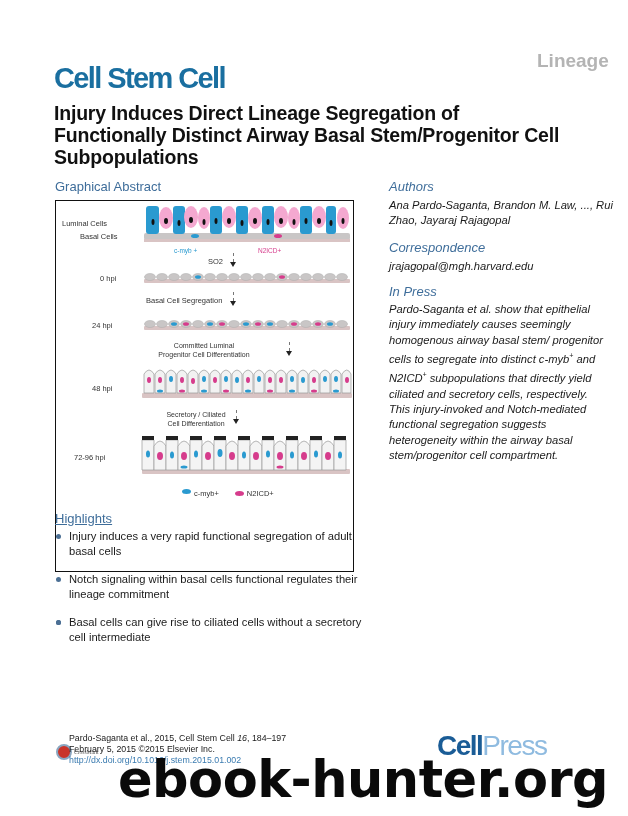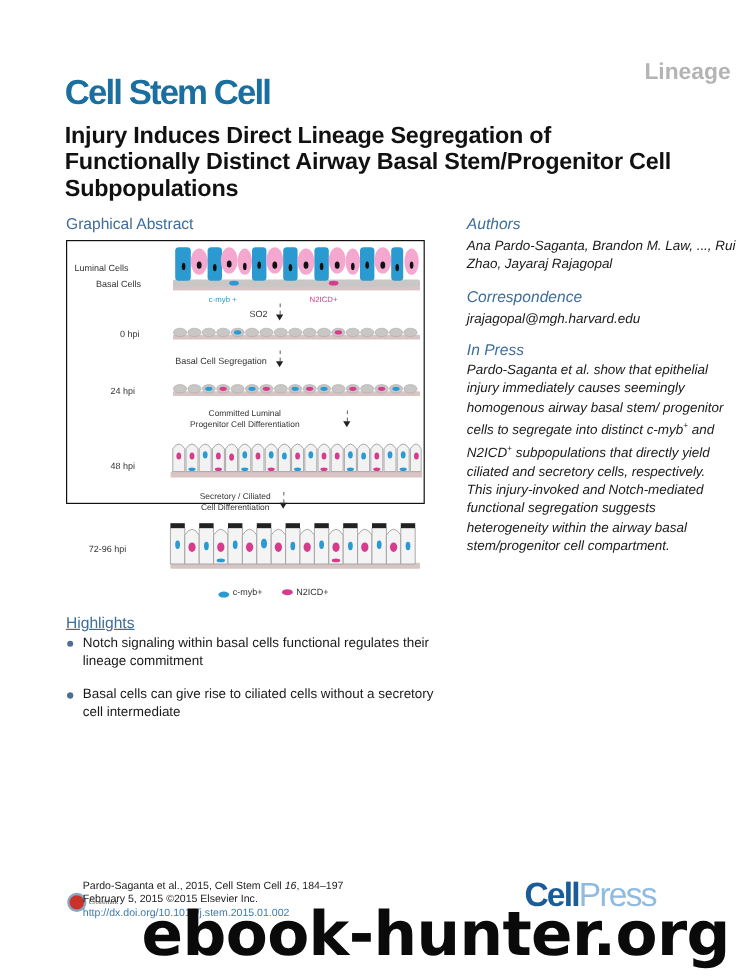--- a/index.html
+++ b/index.html
@@ -7,21 +7,21 @@
     width: 628px; height: 816px; position: relative; overflow: hidden;
     background: #ffffff; font-family: "Liberation Sans", sans-serif; color: #1a1a1a;
   }
   .abs { position: absolute; }
   .article-tag { left: 537px; top: 50px; font-size: 19px; font-weight: bold; color: #b4b4b4; }
   .journal { left: 54px; top: 62px; font-size: 29px; font-weight: bold; color: #1a6fa0; letter-spacing: -1.6px; }
   .title { left: 54px; top: 102px; width: 520px; font-size: 19.5px; font-weight: bold; line-height: 22px; color: #111; letter-spacing: -0.2px; }
   .sec-head { font-size: 13px; color: #3e6d9a; }
   .ga-head { left: 55px; top: 179px; }
   .figure {
-    left: 55px; top: 200px; width: 299px; height: 220px;
+    left: 55px; top: 200px; width: 299px; height: 372px;
     border: 1.5px solid #111; box-sizing: border-box; background: #fff;
   }
   .fig-label { position: absolute; font-size: 7.5px; color: #333; }
   .fig-small { position: absolute; font-size: 7px; color: #333; text-align: center; line-height: 9px; }
   .arrow { position: absolute; width: 8px; height: 14px; }
   .arrow::before { content: ""; position: absolute; left: 3.5px; top: 0; width: 1px; height: 9px; border-left: 1px dashed #777; }
   .arrow::after { content: ""; position: absolute; left: 1px; top: 9px; border-left: 3px solid transparent; border-right: 3px solid transparent; border-top: 5px solid #222; }
   .layer { position: absolute; }
   .right-col { left: 389px; width: 240px; font-style: italic; }
   .body-text { font-size: 11.2px; line-height: 15.4px; color: #1a1a1a; }
@@ -282,21 +282,21 @@
         <ellipse cx="164" cy="22" rx="3" ry="4" fill="#d63c8c"></ellipse>
       <ellipse cx="176" cy="20" rx="2" ry="3.5" fill="#2a9ad0"></ellipse>
         <ellipse cx="188" cy="22" rx="3" ry="4" fill="#d63c8c"></ellipse>
       <ellipse cx="200" cy="21" rx="2" ry="3.5" fill="#2a9ad0"></ellipse>
       <ellipse cx="44" cy="33" rx="3.5" ry="1.6" fill="#2a9ad0"></ellipse>
         <ellipse cx="140" cy="33" rx="3.5" ry="1.6" fill="#d63c8c"></ellipse>
     </g>
   </svg>
 
   <div style="position:absolute;left:126px;top:288px;display:flex;gap:16px;font-size:7.5px;color:#333;align-items:center;">
-    <span style="display:flex;align-items:flex-end;gap:3px;">
+    <span style="display:flex;align-items:flex-start;gap:3px;">
       <span style="display:inline-block;width:9px;height:5px;border-radius:50%;background:#2a9ad0;"></span>
       <span>c-myb+</span>
     </span>
     <span style="display:flex;align-items:center;gap:3px;">
       <span style="display:inline-block;width:9px;height:5px;border-radius:50%;background:#d63c8c;"></span>
       <span>N2ICD+</span>
     </span>
   </div>
 </div>
 
@@ -304,20 +304,21 @@
 <div class="abs body-text right-col" style="top:198px;width:230px;">Ana Pardo-Saganta, Brandon M. Law, ..., Rui Zhao, Jayaraj Rajagopal</div>
 
 <div class="abs sec-head right-col" style="top:240px;">Correspondence</div>
 <div class="abs body-text right-col" style="top:259px;">jrajagopal@mgh.harvard.edu</div>
 
 <div class="abs sec-head right-col" style="top:284px;">In Press</div>
 <div class="abs body-text right-col" style="top:302px;width:222px;"><span>Pardo-Saganta et al. show that epithelial injury immediately causes seemingly homogenous airway basal stem/ progenitor cells to segregate into distinct c-myb</span><sup style="font-size:7px;">+</sup><span> and N2ICD</span><sup style="font-size:7px;">+</sup><span> subpopulations that directly yield ciliated and secretory cells, respectively. This injury-invoked and Notch-mediated functional segregation suggests heterogeneity within the airway basal stem/progenitor cell compartment.</span></div>
 
 <div class="abs sec-head" style="left:55px;top:511px;text-decoration:underline;">Highlights</div>
 <ul class="abs hl-list">
+  <li><span class="bullet"></span><span>Injury induces a very rapid functional segregation of adult basal cells</span></li>
   <li><span class="bullet"></span><span>Notch signaling within basal cells functional regulates their lineage commitment</span></li>
   <li><span class="bullet"></span></li>
   <li><span class="bullet"></span><span>Basal cells can give rise to ciliated cells without a secretory cell intermediate</span></li>
 </ul>
 
 <div class="abs crossmark"></div>
 <div class="abs crossmark-text">CrossMark</div>
 <div class="abs citation">
   <div><span>Pardo-Saganta et al., 2015, Cell Stem Cell </span><i>16</i><span>, 184–197</span></div>
   <div>February 5, 2015 ©2015 Elsevier Inc.</div>

